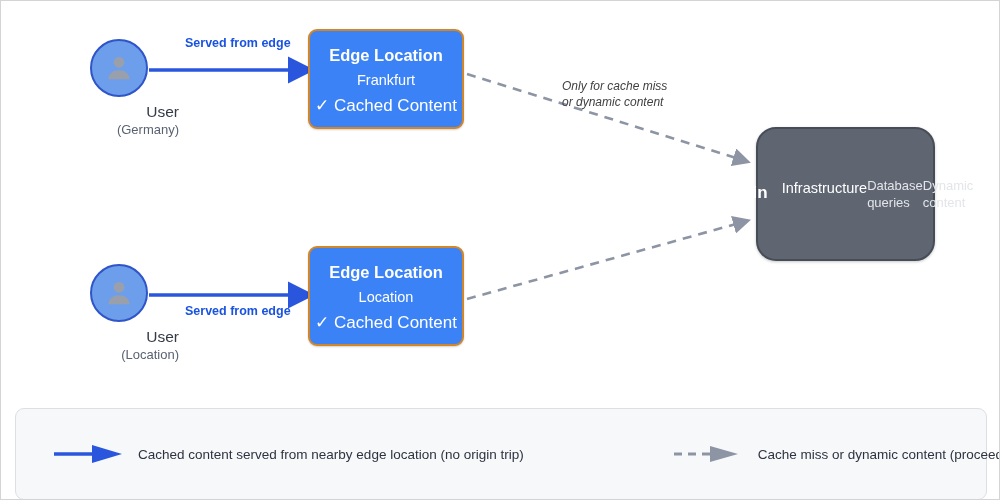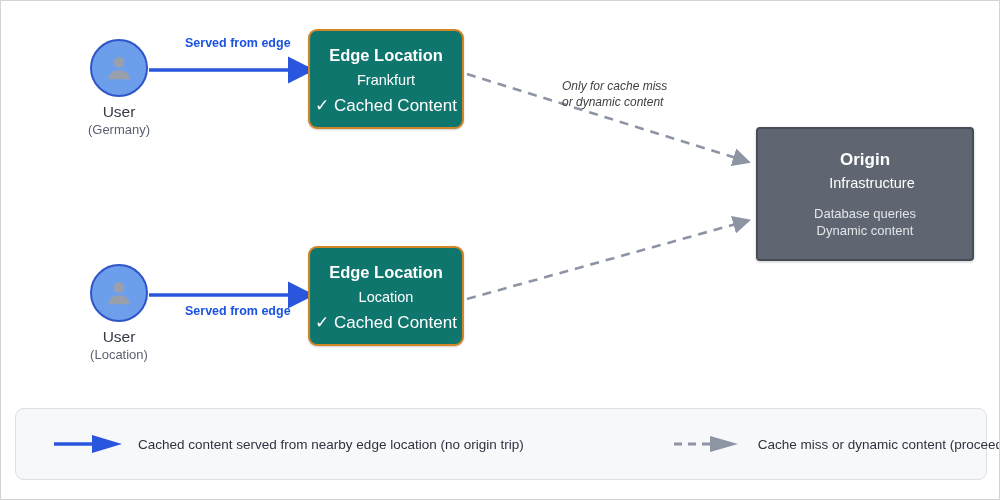--- a/index.html
+++ b/index.html
@@ -23,21 +23,21 @@
     position: absolute;
     left: 0; top: 0;
     width: 1000px; height: 500px;
     pointer-events: none;
   }
 
   
   .user-node {
     position: absolute;
     width: 120px;
-    text-align: center;
+    text-align: right;
   }
   .avatar {
     width: 58px;
     height: 58px;
     margin: 0 auto;
     border-radius: 50%;
     background: #6d9eeb;
     border: 2.5px solid #2f55c8;
     box-sizing: border-box;
     position: relative;
@@ -53,21 +53,21 @@
     font-size: 13px;
     color: #5a6272;
     line-height: 17px;
   }
 
   
   .edge-box {
     position: absolute;
     width: 156px;
     height: 100px;
-    background: #0f766e;
+    background: #3b82f6;
     border: 2px solid #d2862a;
     border-radius: 9px;
     box-sizing: border-box;
     display: flex;
     flex-direction: column;
     align-items: center;
     justify-content: center;
     color: #ffffff;
     box-shadow: 0 1px 2px rgba(0,0,0,0.18);
   }
@@ -85,28 +85,28 @@
   .edge-cached {
     font-size: 17px;
     line-height: 17px;
   }
 
   
   .origin-box {
     position: absolute;
     left: 755px;
     top: 126px;
-    width: 218px;
+    width: 179px;
     height: 134px;
     background: #5f6672;
     border: 2px solid #474d57;
-    border-radius: 4px;
-    box-sizing: border-box;
-    display: flex;
-    flex-direction: column;
+    border-radius: 20px;
+    box-sizing: border-box;
+    display: flex;
+    flex-direction: row;
     align-items: center;
     justify-content: center;
     color: #ffffff;
     box-shadow: 0 1px 3px rgba(0,0,0,0.22);
   }
   .origin-title {
     font-size: 17px;
     font-weight: bold;
     line-height: 21px;
     margin-bottom: 4px;
@@ -141,21 +141,21 @@
     line-height: 16px;
     white-space: nowrap;
   }
 
   
   .legend {
     position: absolute;
     left: 14px;
     top: 407px;
     width: 972px;
-    height: 72px;
+    height: 92px;
     background: #f7f8fa;
     border: 1px solid #dcdfe4;
     border-radius: 9px;
     box-sizing: border-box;
     display: flex;
     align-items: center;
   }
   .legend-item {
     display: flex;
     align-items: center;

